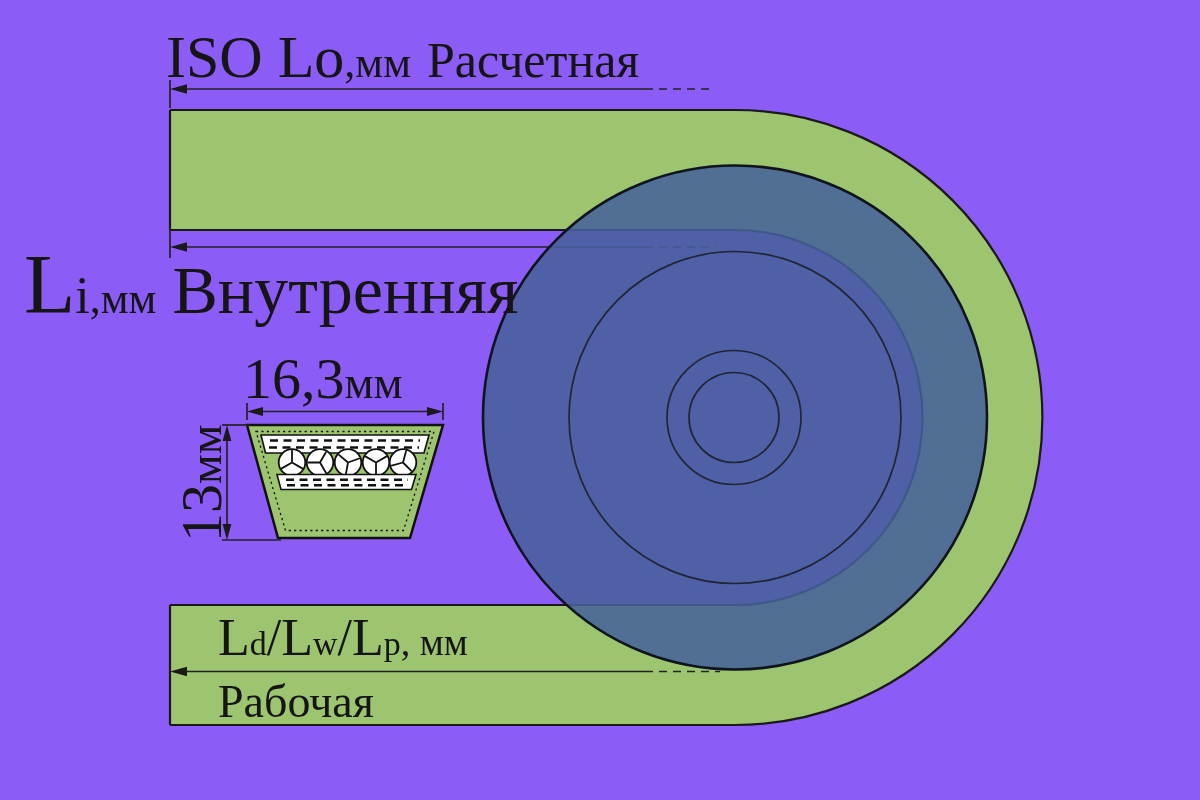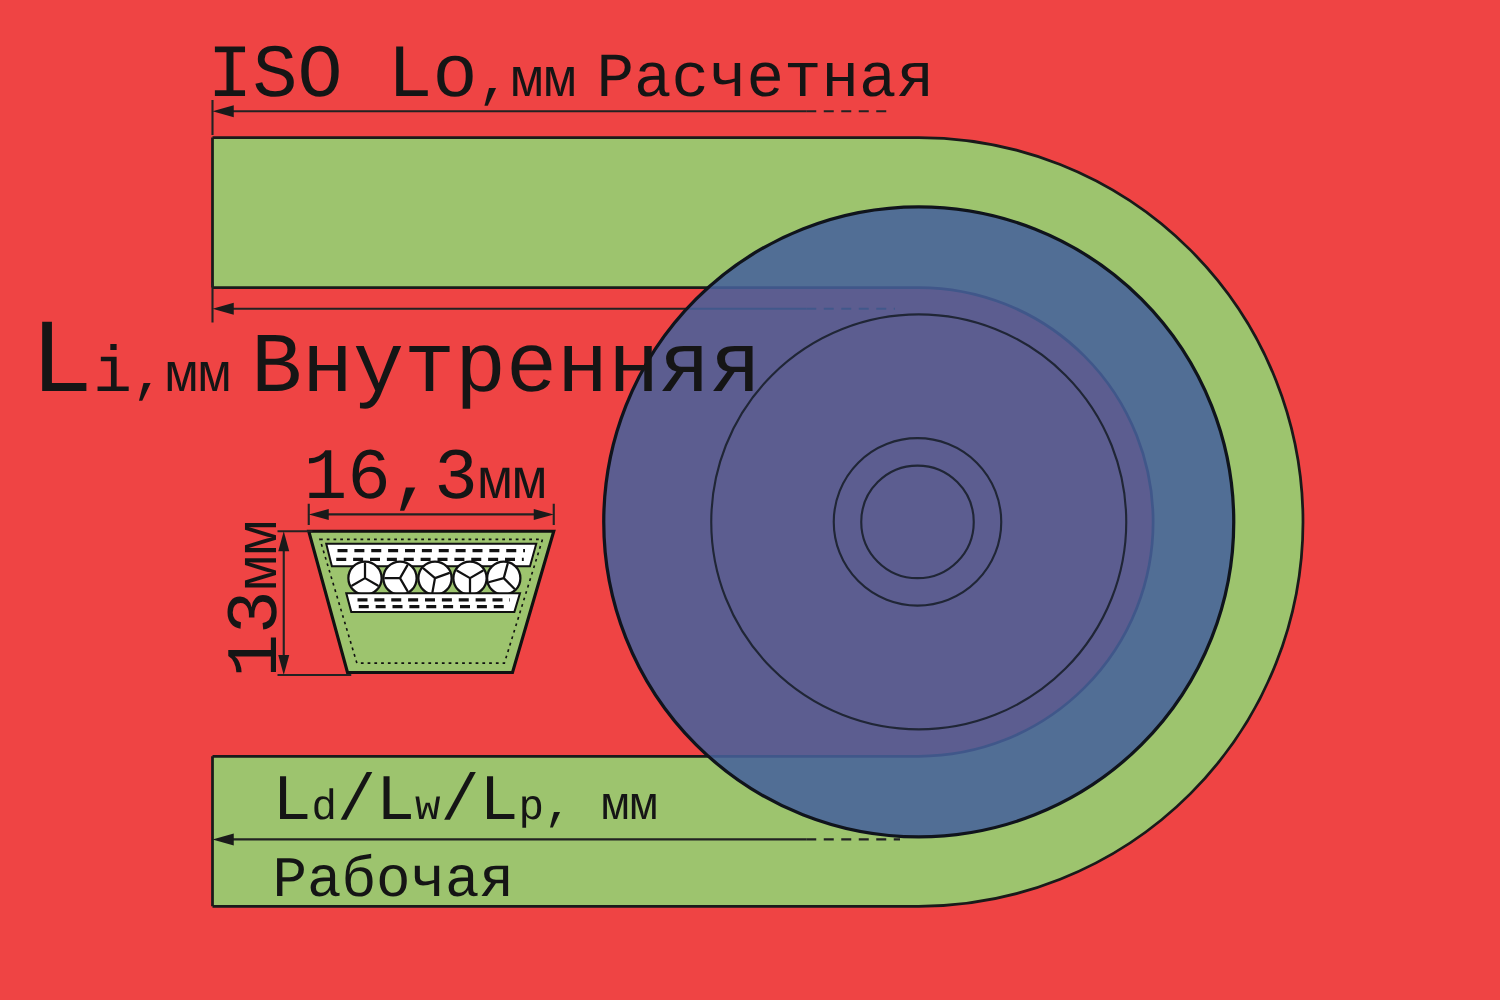--- a/index.html
+++ b/index.html
@@ -1,17 +1,17 @@
 <!DOCTYPE html>
 <html style="--belt-green: #9dc46e; --pulley-blue: #46609b; --pulley-opacity: 0.87; --outline-black: #1a1a1a;"><head>
 <meta charset="utf-8">
 <style>
   html,body{margin:0;padding:0;background:#ffffff;}
-  .stage{position:relative;width:1200px;height:800px;background:#ef4444;overflow:hidden;
-         font-family:Liberation Mono, monospace;text-align:right;}
+  .stage{position:relative;width:1200px;height:800px;background:#8b5cf6;overflow:hidden;
+         font-family:Liberation Serif, serif;text-align:right;}
   svg{display:block}
   .belt-fill{fill:var(--belt-green,#9dc46e);}
   .ln{stroke:var(--outline-black,#1a1a1a);fill:none;}
   .belt-edge{stroke-width:2.2;}
   .dim{stroke:#222;stroke-width:1.7;}
   .dim-dash{stroke:#222;stroke-width:1.7;stroke-dasharray:8 6;}
   .arrow{fill:#1a1a1a;stroke:none;}
   .pulley-disc{fill:var(--pulley-blue,#46609b);fill-opacity:var(--pulley-opacity,0.87);
                stroke:#10141c;stroke-width:2.6;}
   .thin-circle{fill:none;stroke:#202636;stroke-width:1.7;}

